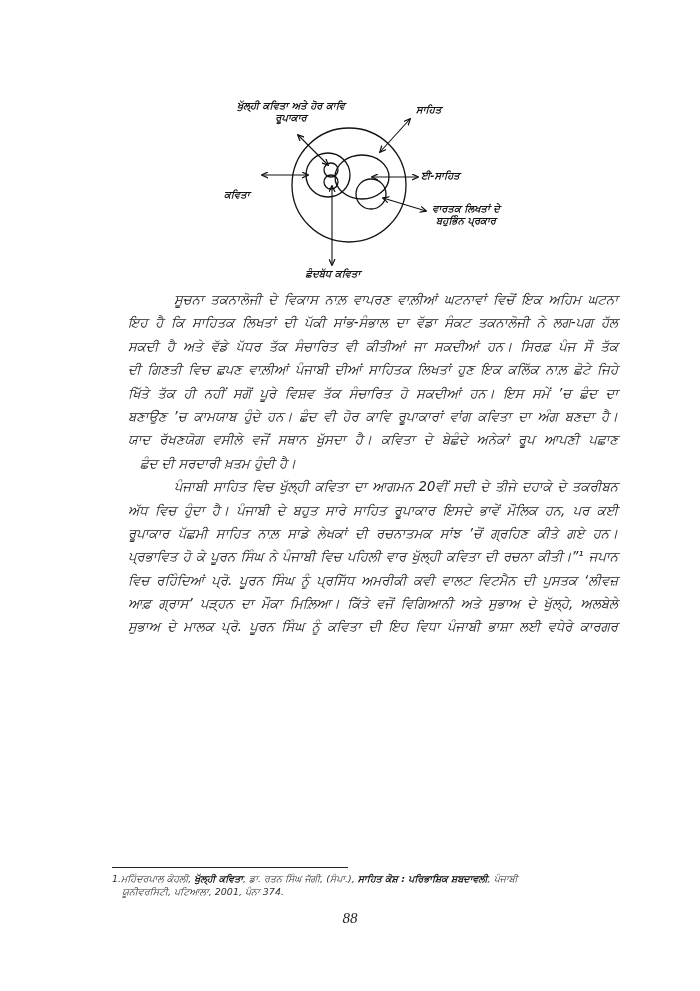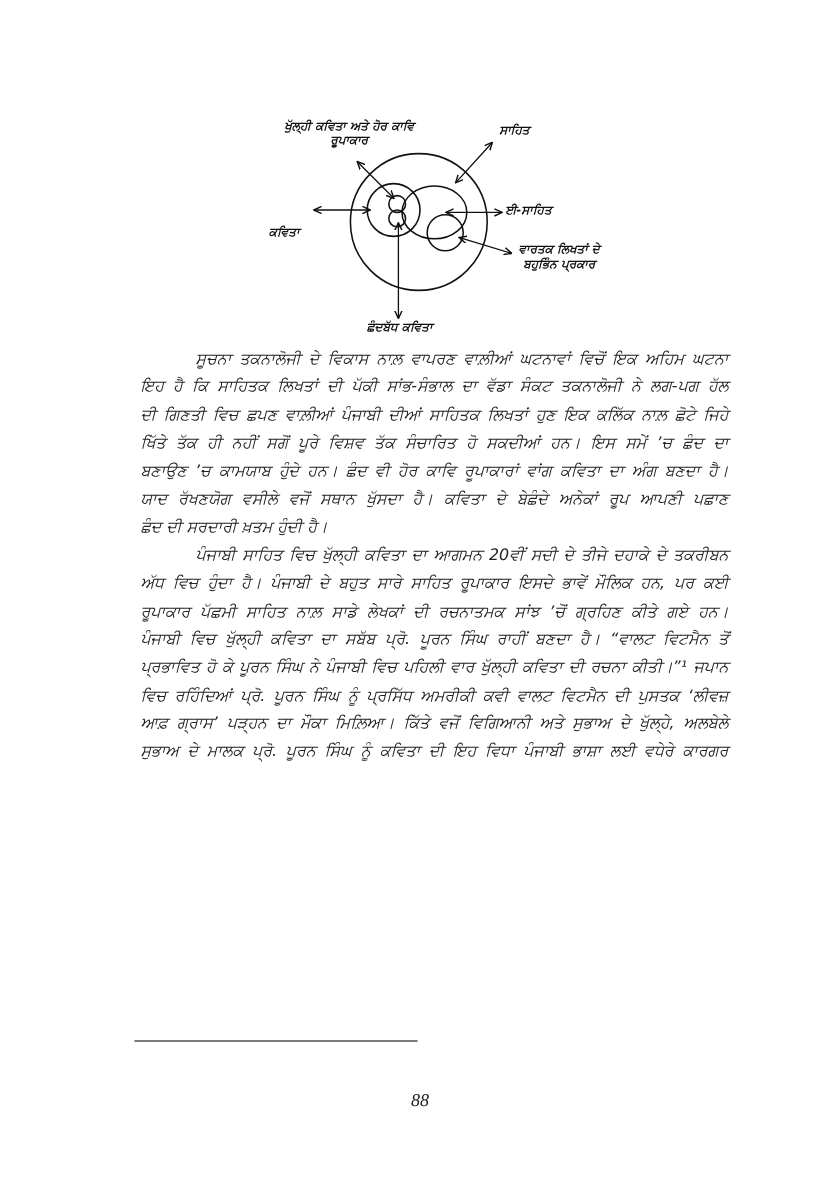--- a/index.html
+++ b/index.html
@@ -1,23 +1,23 @@
 <!DOCTYPE html>
 <html><head>
   <meta charset="utf-8">
   <style>
     html, body { margin: 0; padding: 0; background: #ffffff; }
     body { width: 700px; height: 991px; position: relative; overflow: hidden; color: #1a1a1a; }
     .page { position: absolute; left: 0; top: 0; width: 700px; height: 991px; font-style: italic; }
     .diagram { position: absolute; left: 200px; top: 90px; width: 320px; height: 200px; }
     .diagram svg { position: absolute; left: 0; top: 0; }
     .dlabel { position: absolute; font-family: "DejaVu Sans", sans-serif; font-size: 10px; font-weight: bold; color: #111; white-space: nowrap; line-height: 12px; text-align: center; }
-    .body-text { position: absolute; left: 117px; width: 490px; top: 288px; font-family: "DejaVu Sans", sans-serif; font-size: 13.2px; line-height: 23.4px; color: #222; text-align: justify; }
+    .body-text { position: absolute; left: 128px; width: 490px; top: 288px; font-family: "DejaVu Sans", sans-serif; font-size: 13.2px; line-height: 23.4px; color: #222; text-align: justify; }
     .line { display: block; white-space: nowrap; text-align-last: justify; height: 23.4px; }
-    .line.last { text-align-last: left; }
+    .line.last { text-align-last: left; margin-left: 12px; }
     .line.indent { padding-left: 46px; }
     .rule { position: absolute; left: 112px; top: 867px; width: 236px; border-top: 1px solid #222; }
     .footnote { position: absolute; left: 112px; top: 872px; width: 490px; font-family: "DejaVu Sans", sans-serif; font-size: 9.5px; line-height: 13px; color: #333; }
     .footnote .fl { display: block; white-space: nowrap; }
     .footnote .fl2 { padding-left: 10px; }
     .footnote b { font-weight: bold; color: #111; }
     .page-number { position: absolute; left: 0; width: 700px; top: 910px; text-align: center; font-family: "Liberation Serif", serif; font-size: 15px; color: #222; }
   </style>
 </head>
 <body>
@@ -71,35 +71,39 @@
       <span style="display:block">ਵਾਰਤਕ ਲਿਖਤਾਂ ਦੇ</span>
       <span style="display:block">ਬਹੁਭਿੰਨ ਪ੍ਰਕਾਰ</span>
     </div>
     <div class="dlabel" style="left:96px; top:178px; width:74px;">ਛੰਦਬੱਧ ਕਵਿਤਾ</div>
   </div>
 
   <div class="body-text">
     <div>
       <span class="line indent">ਸੂਚਨਾ ਤਕਨਾਲੋਜੀ ਦੇ ਵਿਕਾਸ ਨਾਲ਼ ਵਾਪਰਣ ਵਾਲ਼ੀਆਂ ਘਟਨਾਵਾਂ ਵਿਚੋਂ ਇਕ ਅਹਿਮ ਘਟਨਾ</span>
       <span class="line">ਇਹ ਹੈ ਕਿ ਸਾਹਿਤਕ ਲਿਖਤਾਂ ਦੀ ਪੱਕੀ ਸਾਂਭ-ਸੰਭਾਲ ਦਾ ਵੱਡਾ ਸੰਕਟ ਤਕਨਾਲੋਜੀ ਨੇ ਲਗ-ਪਗ ਹੱਲ</span>
+      <span class="line">ਸਕਦੀ ਹੈ ਅਤੇ ਵੱਡੇ ਪੱਧਰ ਤੱਕ ਸੰਚਾਰਿਤ ਵੀ ਕੀਤੀਆਂ ਜਾ ਸਕਦੀਆਂ ਹਨ। ਸਿਰਫ਼ ਪੰਜ ਸੌ ਤੱਕ</span>
       <span class="line">ਦੀ ਗਿਣਤੀ ਵਿਚ ਛਪਣ ਵਾਲ਼ੀਆਂ ਪੰਜਾਬੀ ਦੀਆਂ ਸਾਹਿਤਕ ਲਿਖਤਾਂ ਹੁਣ ਇਕ ਕਲਿੱਕ ਨਾਲ਼ ਛੋਟੇ ਜਿਹੇ</span>
       <span class="line">ਖਿੱਤੇ ਤੱਕ ਹੀ ਨਹੀਂ ਸਗੋਂ ਪੂਰੇ ਵਿਸ਼ਵ ਤੱਕ ਸੰਚਾਰਿਤ ਹੋ ਸਕਦੀਆਂ ਹਨ। ਇਸ ਸਮੇਂ ’ਚ ਛੰਦ ਦਾ</span>
       <span class="line">ਬਣਾਉਣ ’ਚ ਕਾਮਯਾਬ ਹੁੰਦੇ ਹਨ। ਛੰਦ ਵੀ ਹੋਰ ਕਾਵਿ ਰੂਪਾਕਾਰਾਂ ਵਾਂਗ ਕਵਿਤਾ ਦਾ ਅੰਗ ਬਣਦਾ ਹੈ।</span>
       <span class="line">ਯਾਦ ਰੱਖਣਯੋਗ ਵਸੀਲੇ ਵਜੋਂ ਸਥਾਨ ਖੁੱਸਦਾ ਹੈ। ਕਵਿਤਾ ਦੇ ਬੇਛੰਦੇ ਅਨੇਕਾਂ ਰੂਪ ਆਪਣੀ ਪਛਾਣ</span>
       <span class="line last">ਛੰਦ ਦੀ ਸਰਦਾਰੀ ਖ਼ਤਮ ਹੁੰਦੀ ਹੈ।</span>
     </div>
     <div>
       <span class="line indent">ਪੰਜਾਬੀ ਸਾਹਿਤ ਵਿਚ ਖੁੱਲ੍ਹੀ ਕਵਿਤਾ ਦਾ ਆਗਮਨ 20ਵੀਂ ਸਦੀ ਦੇ ਤੀਜੇ ਦਹਾਕੇ ਦੇ ਤਕਰੀਬਨ</span>
       <span class="line">ਅੱਧ ਵਿਚ ਹੁੰਦਾ ਹੈ। ਪੰਜਾਬੀ ਦੇ ਬਹੁਤ ਸਾਰੇ ਸਾਹਿਤ ਰੂਪਾਕਾਰ ਇਸਦੇ ਭਾਵੇਂ ਮੌਲਿਕ ਹਨ, ਪਰ ਕਈ</span>
       <span class="line">ਰੂਪਾਕਾਰ ਪੱਛਮੀ ਸਾਹਿਤ ਨਾਲ਼ ਸਾਡੇ ਲੇਖਕਾਂ ਦੀ ਰਚਨਾਤਮਕ ਸਾਂਝ ’ਚੋਂ ਗ੍ਰਹਿਣ ਕੀਤੇ ਗਏ ਹਨ।</span>
-      <span class="line">ਪੰਜਾਬੀ ਵਿਚ ਖੁੱਲ੍ਹੀ ਕਵਿਤਾ ਦਾ ਸਬੱਬ ਪ੍ਰੋ. ਪੂਰਨ ਸਿੰਘ ਰਾਹੀਂ ਬਣਦਾ ਹੈ। “ਵਾਲਟ ਵਿਟਮੈਨ ਤੋਂ</span>
       <span class="line">ਪ੍ਰਭਾਵਿਤ ਹੋ ਕੇ ਪੂਰਨ ਸਿੰਘ ਨੇ ਪੰਜਾਬੀ ਵਿਚ ਪਹਿਲੀ ਵਾਰ ਖੁੱਲ੍ਹੀ ਕਵਿਤਾ ਦੀ ਰਚਨਾ ਕੀਤੀ।”¹ ਜਪਾਨ</span>
       <span class="line">ਵਿਚ ਰਹਿੰਦਿਆਂ ਪ੍ਰੋ. ਪੂਰਨ ਸਿੰਘ ਨੂੰ ਪ੍ਰਸਿੱਧ ਅਮਰੀਕੀ ਕਵੀ ਵਾਲਟ ਵਿਟਮੈਨ ਦੀ ਪੁਸਤਕ ‘ਲੀਵਜ਼</span>
       <span class="line">ਆਫ਼ ਗ੍ਰਾਸ’ ਪੜ੍ਹਨ ਦਾ ਮੌਕਾ ਮਿਲ਼ਿਆ। ਕਿੱਤੇ ਵਜੋਂ ਵਿਗਿਆਨੀ ਅਤੇ ਸੁਭਾਅ ਦੇ ਖੁੱਲ੍ਹੇ, ਅਲਬੇਲੇ</span>
       <span class="line">ਸੁਭਾਅ ਦੇ ਮਾਲਕ ਪ੍ਰੋ. ਪੂਰਨ ਸਿੰਘ ਨੂੰ ਕਵਿਤਾ ਦੀ ਇਹ ਵਿਧਾ ਪੰਜਾਬੀ ਭਾਸ਼ਾ ਲਈ ਵਧੇਰੇ ਕਾਰਗਰ</span>
     </div>
   </div>
 
   <div class="rule"></div>
 
+  <div class="footnote">
+    <span class="fl"><span>1.ਮਹਿੰਦਰਪਾਲ ਕੋਹਲੀ, </span><b>ਖੁੱਲ੍ਹੀ ਕਵਿਤਾ</b><span>, ਡਾ. ਰਤਨ ਸਿੰਘ ਜੱਗੀ, (ਸੰਪਾ.), </span><b>ਸਾਹਿਤ ਕੋਸ਼ : ਪਰਿਭਾਸ਼ਿਕ ਸ਼ਬਦਾਵਲੀ</b><span>, ਪੰਜਾਬੀ</span></span>
+    <span class="fl fl2">ਯੂਨੀਵਰਸਿਟੀ, ਪਟਿਆਲਾ, 2001, ਪੰਨਾ 374.</span>
+  </div>
 
   <div class="page-number">88</div>
 </div>
 
 </body></html>

